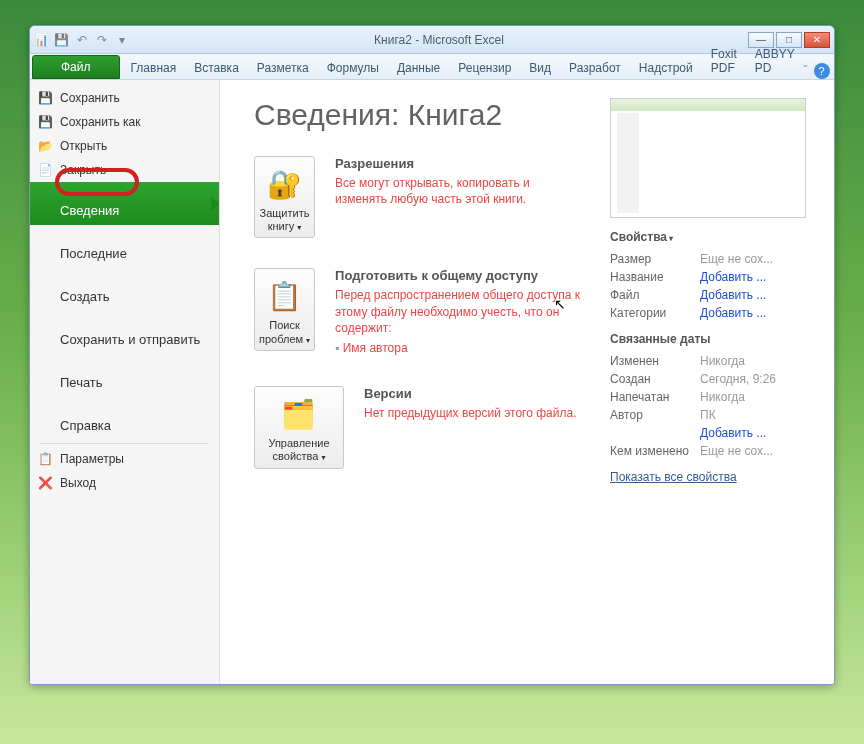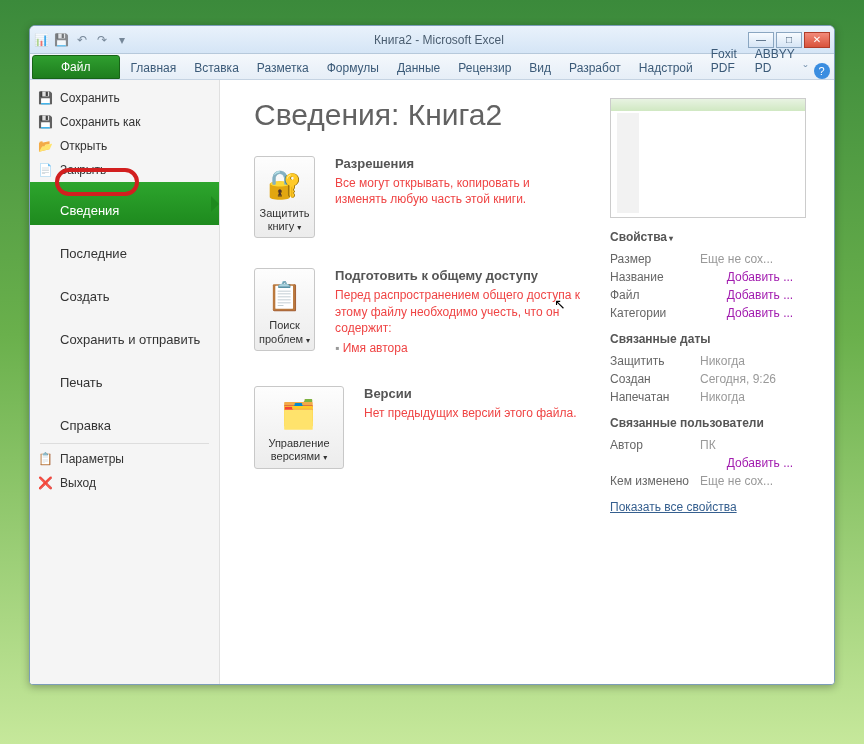--- a/index.html
+++ b/index.html
@@ -40,21 +40,21 @@
 .info-text li::before{ content:"▪ "; color:#999;}
 .propcol{ width:210px; font-size:12px; color:#666;margin-left:15px;}
 .thumb{ width:196px; height:120px; border:1px solid #ccc; background:#fff; margin-bottom:12px; position:relative;}
 .thumb::before{content:"";position:absolute;left:6px;top:14px;width:22px;height:100px;background:#f2f2f2;}
 .thumb::after{content:"";position:absolute;left:0;top:0;right:0;height:12px;background:linear-gradient(#e8f3e2,#d0e8c2);}
 .propcol h4{ font-size:12px; color:#555; font-weight:bold; margin:10px 0 6px;}
 .propcol h4 .drop{ font-size:8px; margin-left:2px;}
 .prop-row{ display:flex; padding:2px 0;}
 .prop-row .k{ width:90px; color:#666;}
 .prop-row .v{ color:#999; flex:1;}
-.prop-row .v.link{ color:#a21caf;text-align:center;}
+.prop-row .v.link{ color:#1d4ed8;}
 .showall{ color:#355f8f; text-decoration:underline; margin-top:10px; display:inline-block; cursor:default;}
 .cursor{ position:absolute; left:554px; top:296px; font-size:14px; color:#000; pointer-events:none;}
 </style>
 </head>
 <body>
 
 <div class="window">
   <div class="titlebar">
     <div class="qat">
       <span>📊</span>
@@ -135,21 +135,21 @@
             <p>Перед распространением общего доступа к этому файлу необходимо учесть, что он содержит:</p>
             <ul>
                 <li>Имя автора</li>
               </ul>
           </div>
         </div>
 
         <div class="info-row">
           <div class="info-btn">
             <div class="bicon">🗂️</div>
-            <div class="blabel"><span>Управление версиями</span><span class="drop">▾</span></div>
+            <div class="blabel"><span>Управление свойства</span><span class="drop">▾</span></div>
           </div>
           <div class="info-text">
             <h3>Версии</h3>
             <p>Нет предыдущих версий этого файла.</p>
           </div>
         </div>
       </div>
 
       <div class="propcol">
         <div class="thumb"></div>
@@ -165,32 +165,31 @@
         <div class="prop-row">
             <span class="k">Файл</span>
             <span class="v link">Добавить ...</span>
           </div>
         <div class="prop-row">
             <span class="k">Категории</span>
             <span class="v link">Добавить ...</span>
           </div>
         <h4>Связанные даты</h4>
         <div class="prop-row">
-            <span class="k">Защитить</span>
+            <span class="k">Изменен</span>
             <span class="v">Никогда</span>
           </div>
         <div class="prop-row">
             <span class="k">Создан</span>
             <span class="v">Сегодня, 9:26</span>
           </div>
         <div class="prop-row">
             <span class="k">Напечатан</span>
             <span class="v">Никогда</span>
           </div>
-        <h4>Связанные пользователи</h4>
         <div class="prop-row">
             <span class="k">Автор</span>
             <span class="v">ПК</span>
           </div>
         <div class="prop-row">
             <span class="k"></span>
             <span class="v link">Добавить ...</span>
           </div>
         <div class="prop-row">
             <span class="k">Кем изменено</span>

